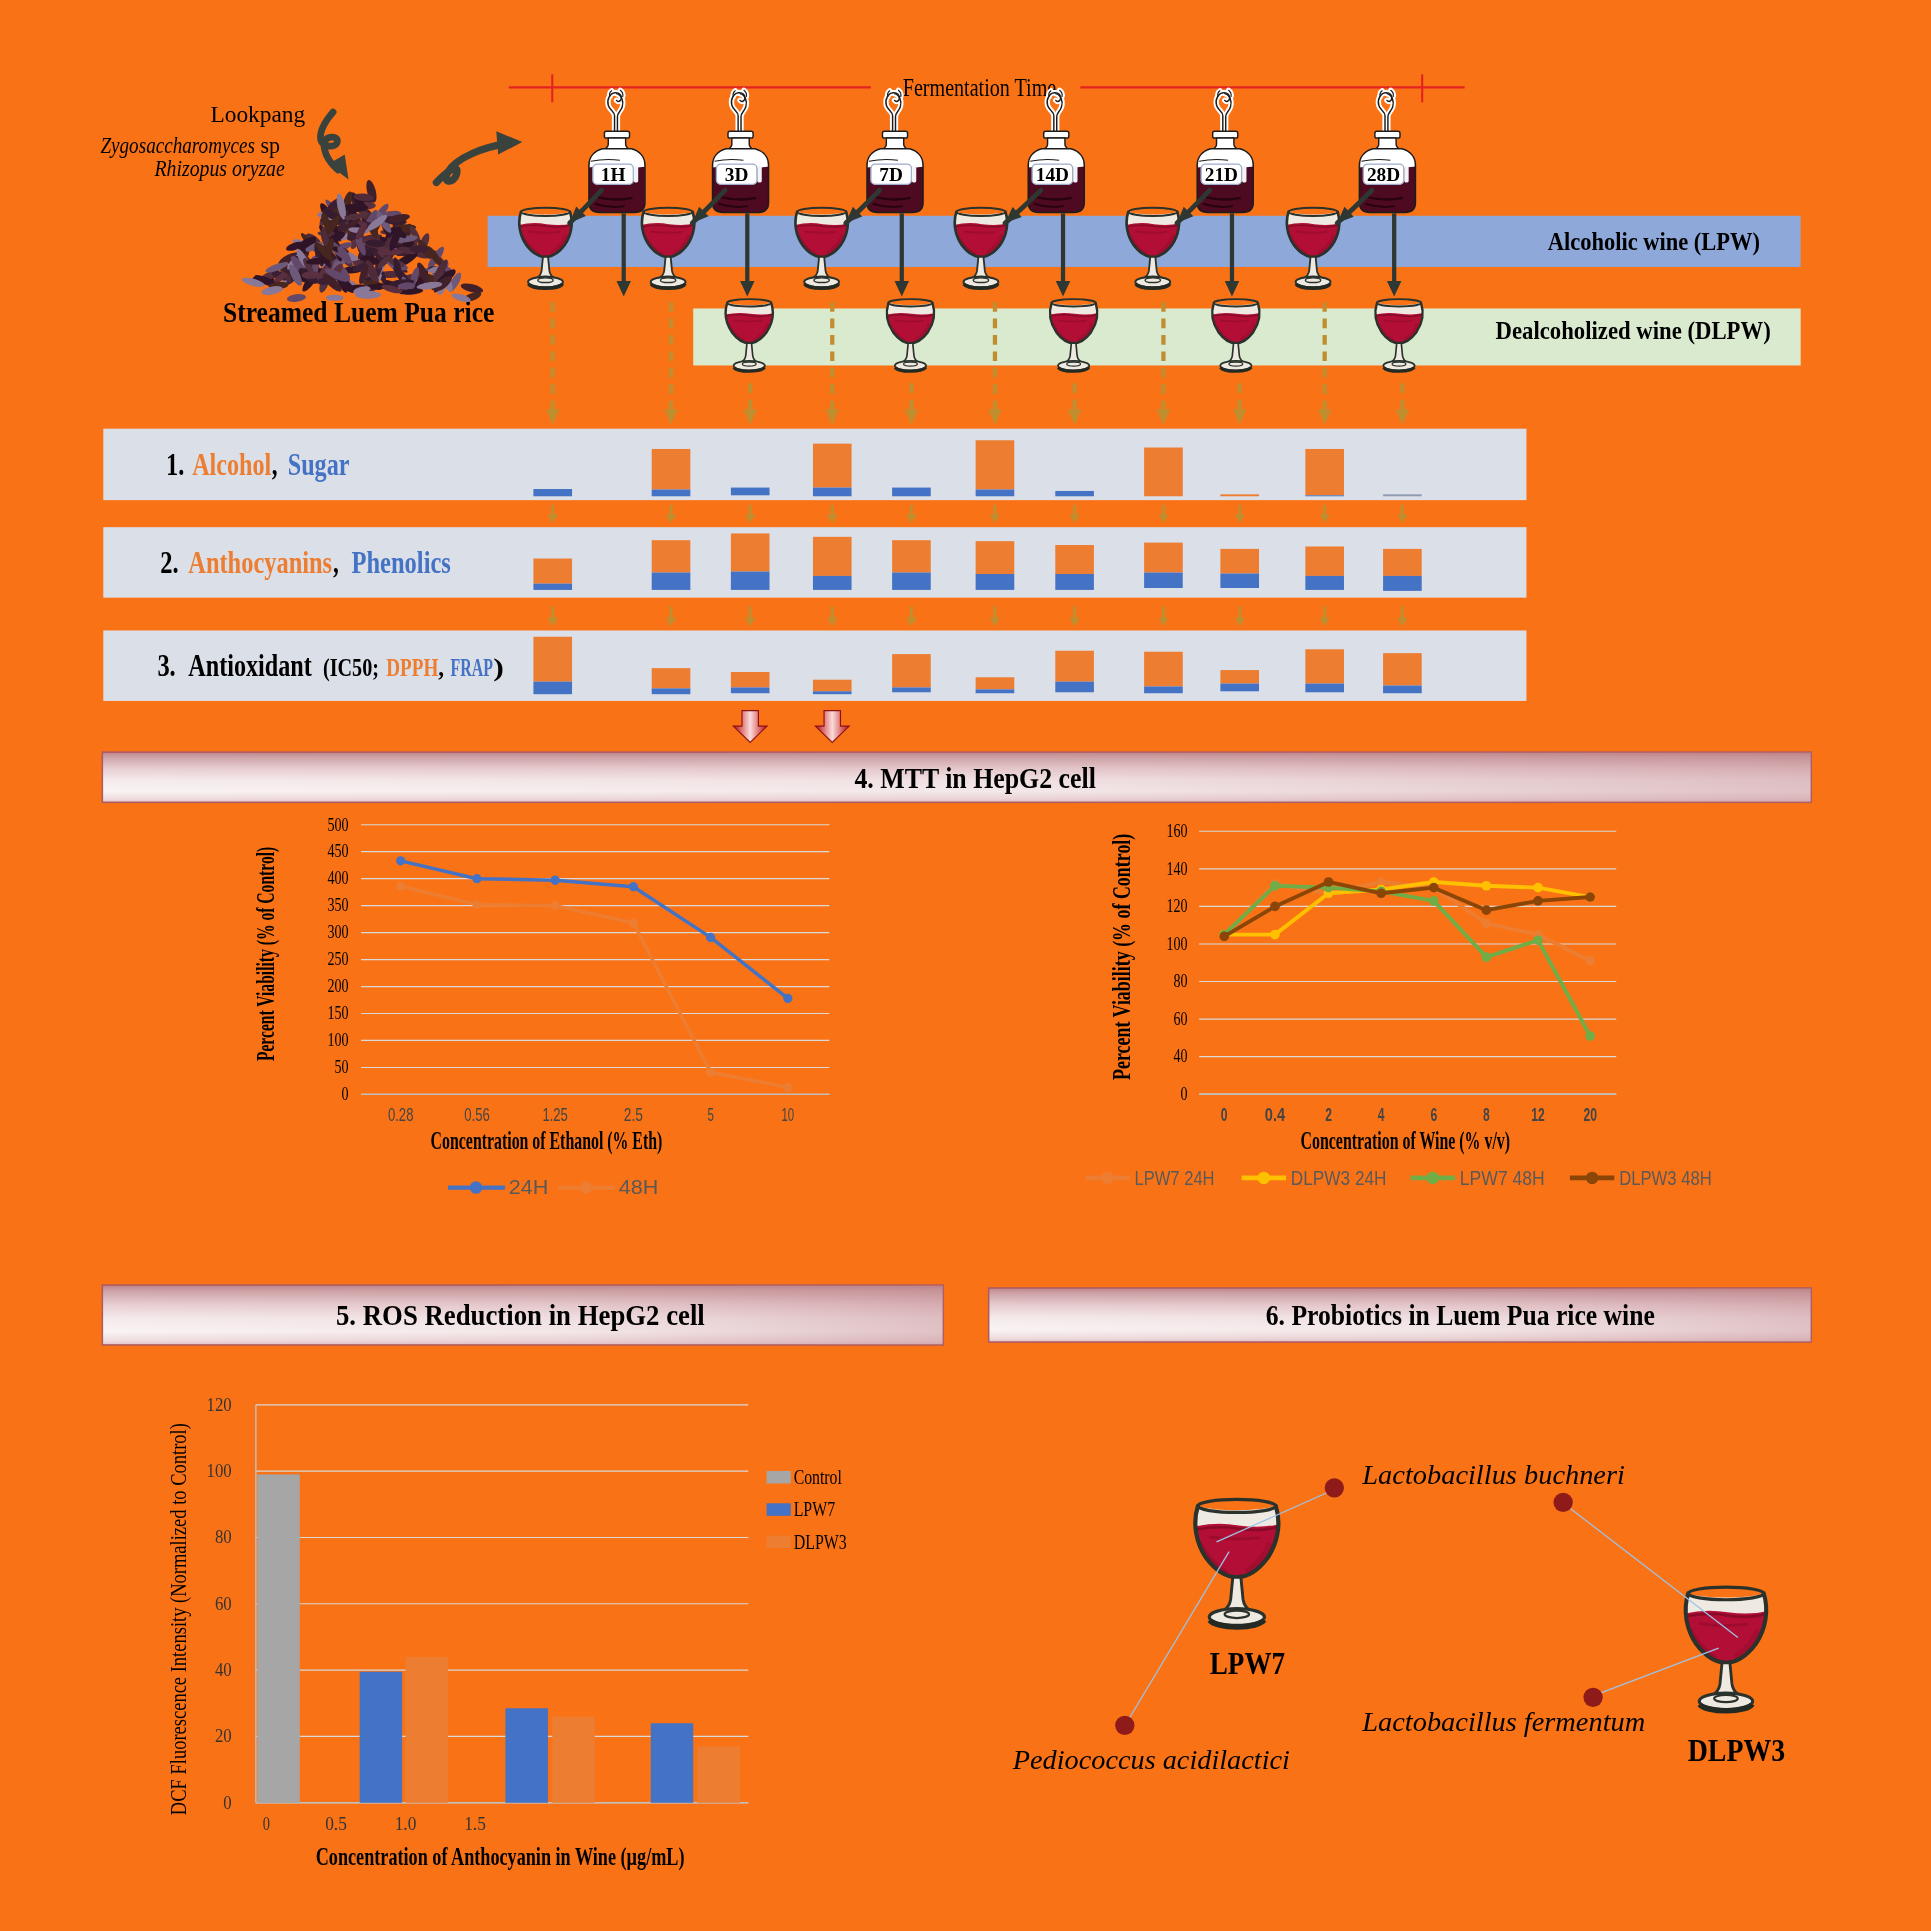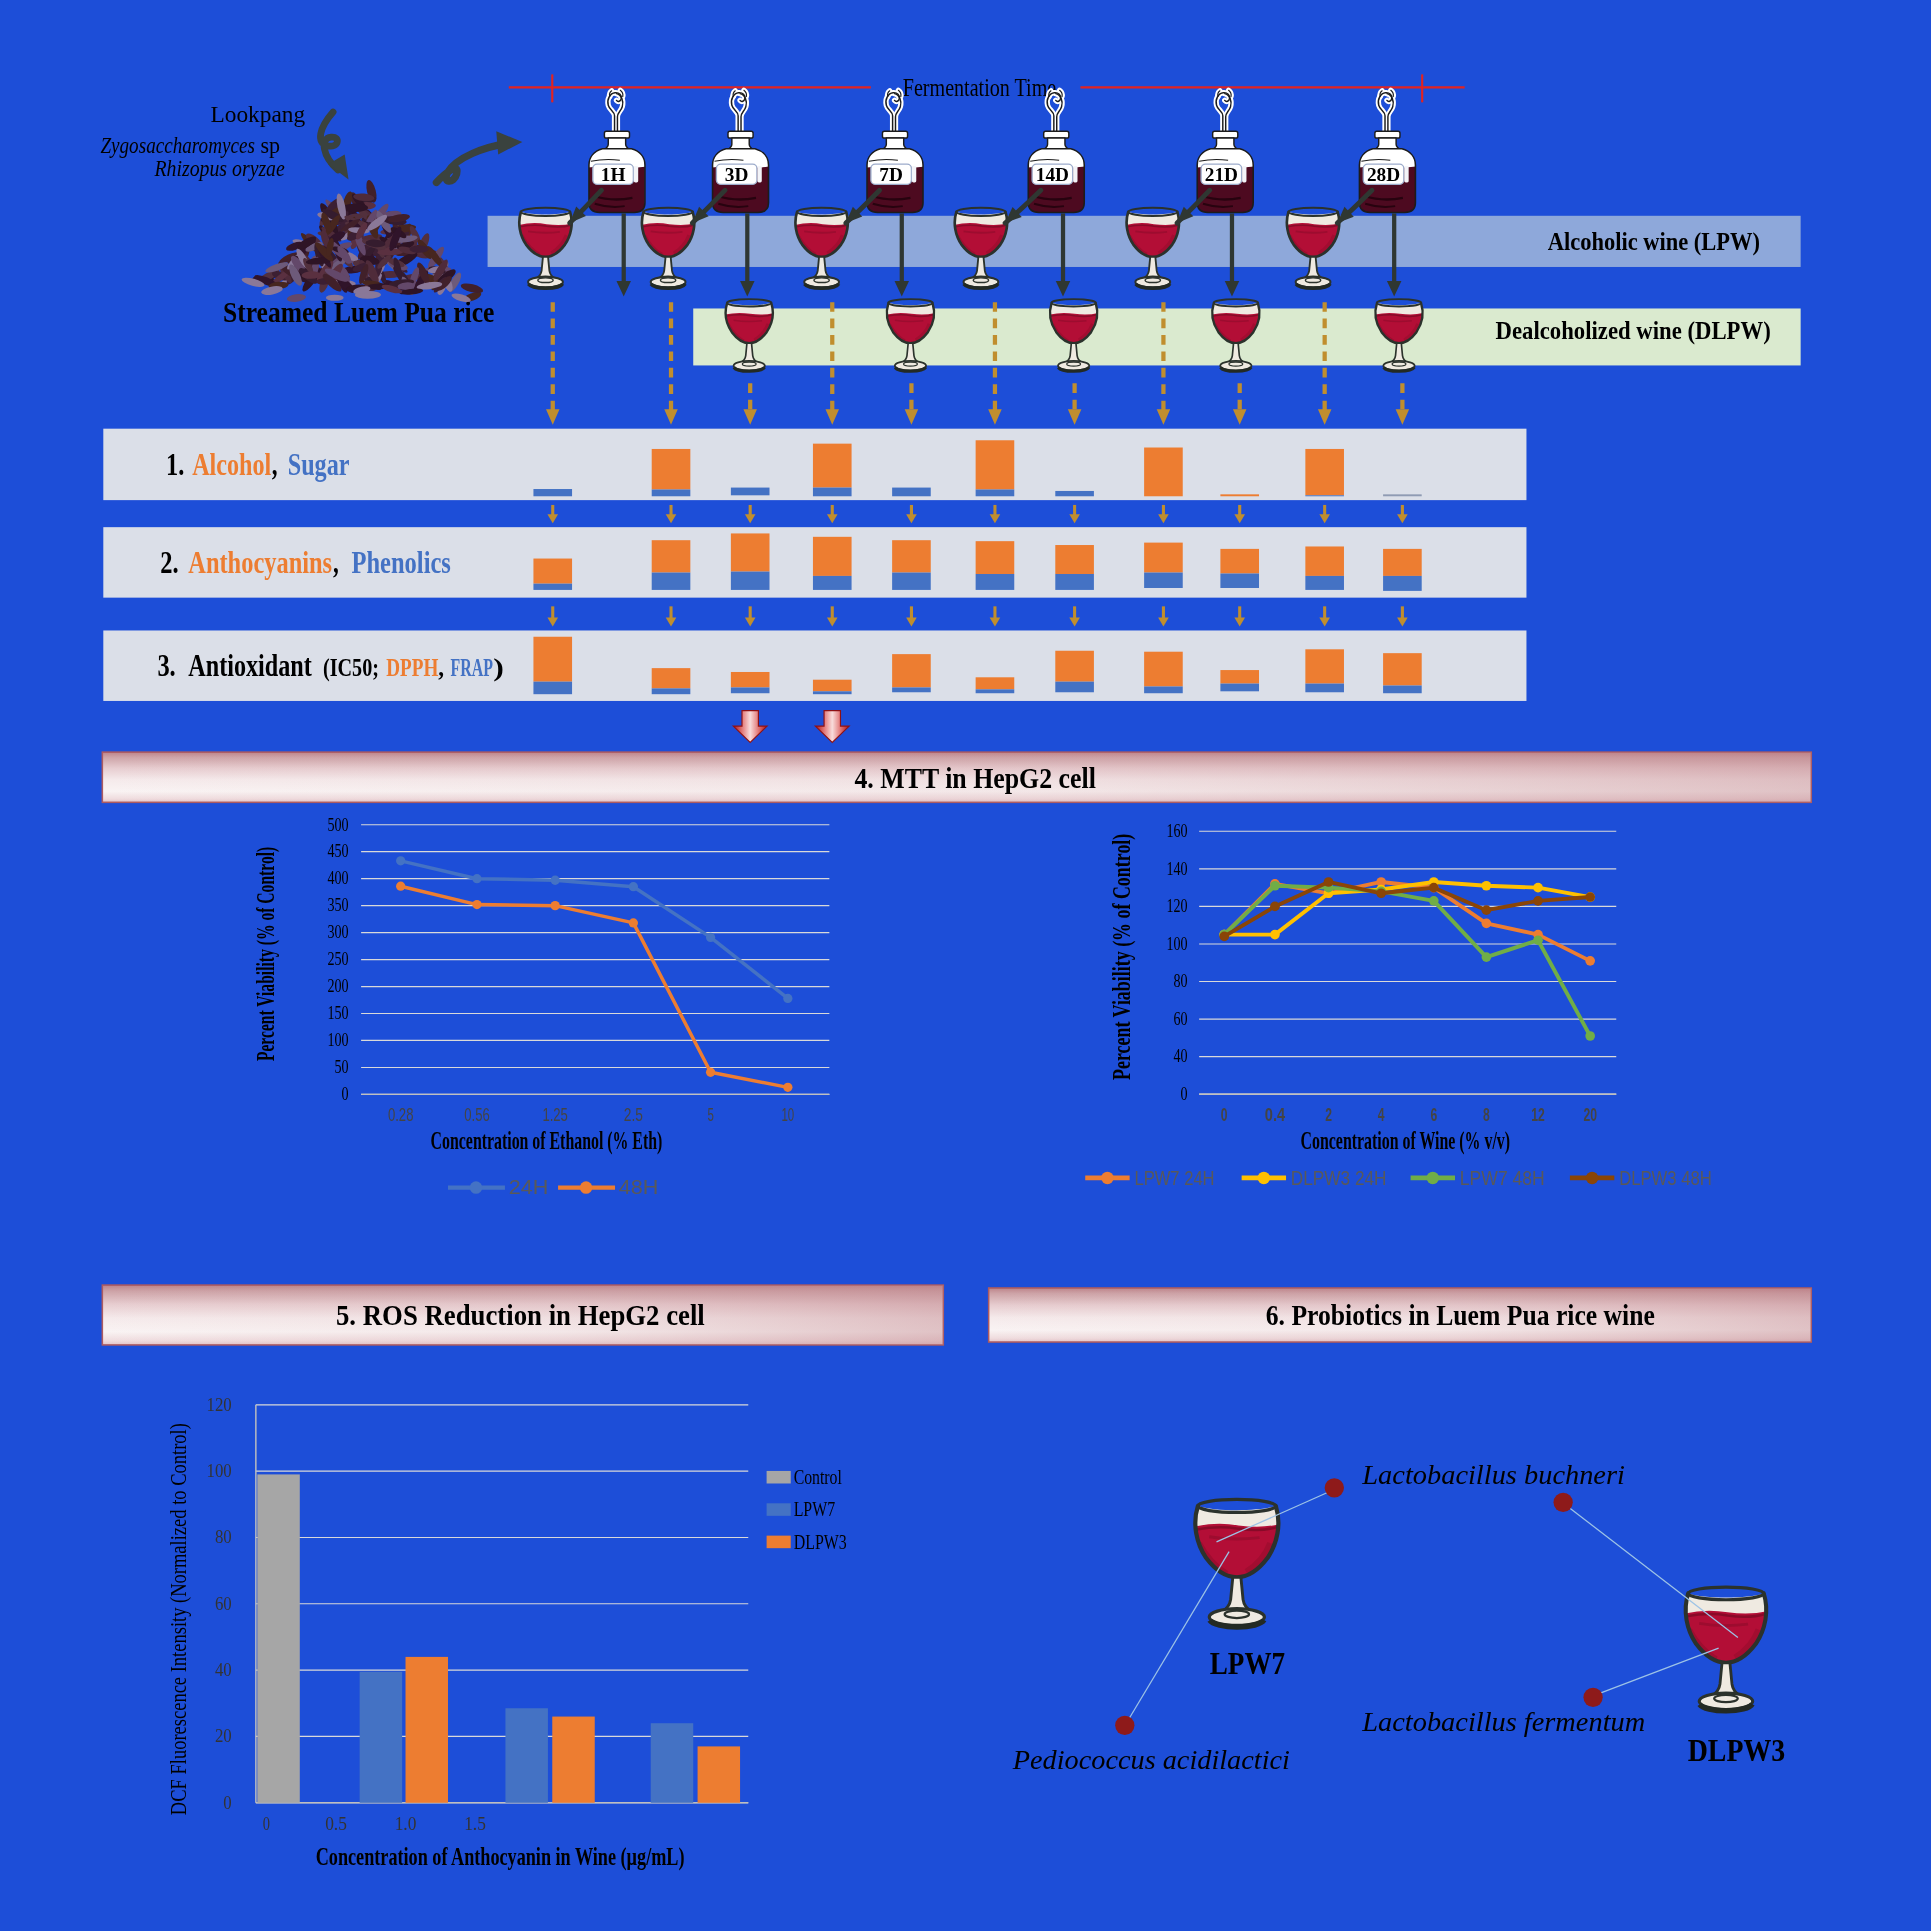--- a/index.html
+++ b/index.html
@@ -1,15 +1,15 @@
 <!DOCTYPE html>
 <html><head><meta charset="utf-8">
 <style>
   html,body{margin:0;padding:0;background:#fff;}
-  #page{position:relative;width:1931px;height:1931px;background:#1d4ed8;overflow:hidden;
+  #page{position:relative;width:1931px;height:1931px;background:#f97316;overflow:hidden;
         font-family:"Liberation Serif",serif;}
 </style></head>
 <body>
 <div id="page">
     <svg width="1931" height="1931" viewBox="0 0 2000 2000" style="position:absolute;left:0;top:0">
 <defs>
  <linearGradient id="bangrad" x1="0" y1="0" x2="0" y2="1">
    <stop offset="0" stop-color="#bd8389"></stop>
    <stop offset="0.10" stop-color="#cda3a7"></stop>
    <stop offset="0.32" stop-color="#e7cdd0"></stop>

